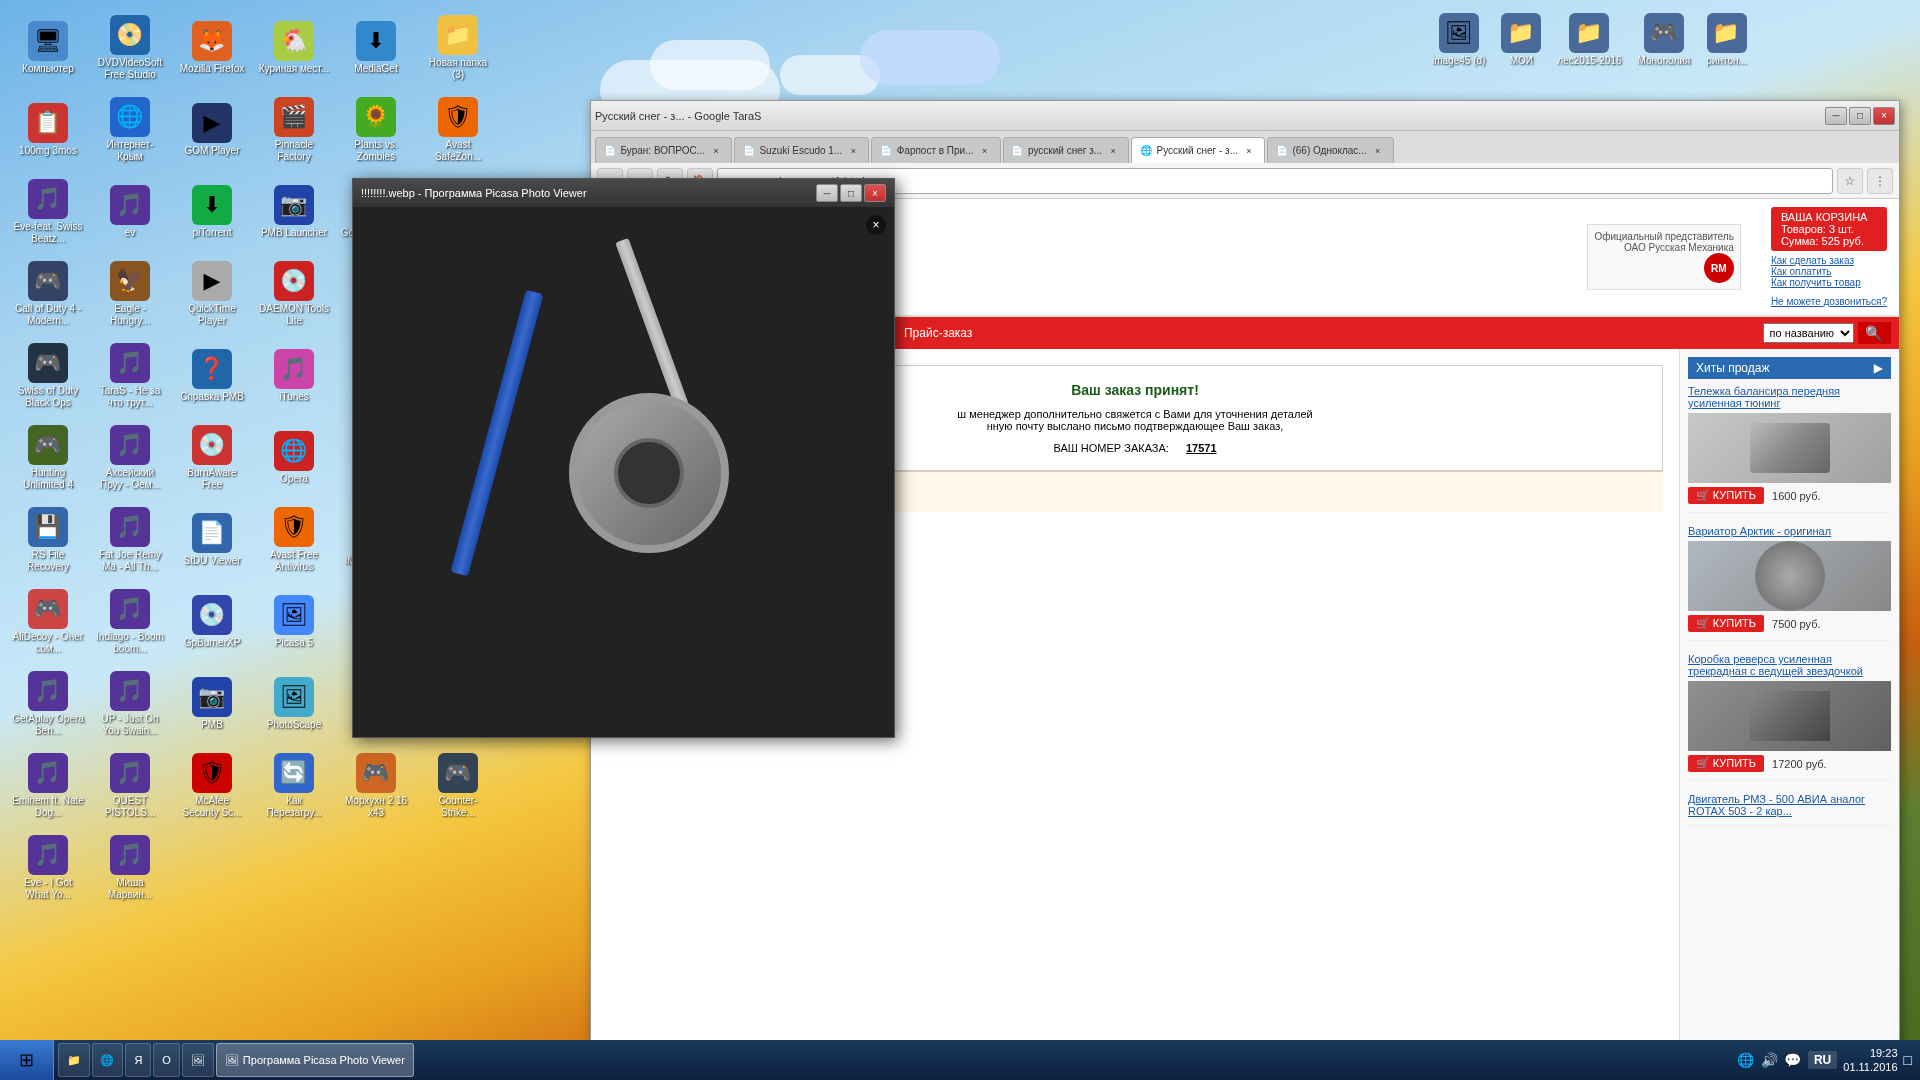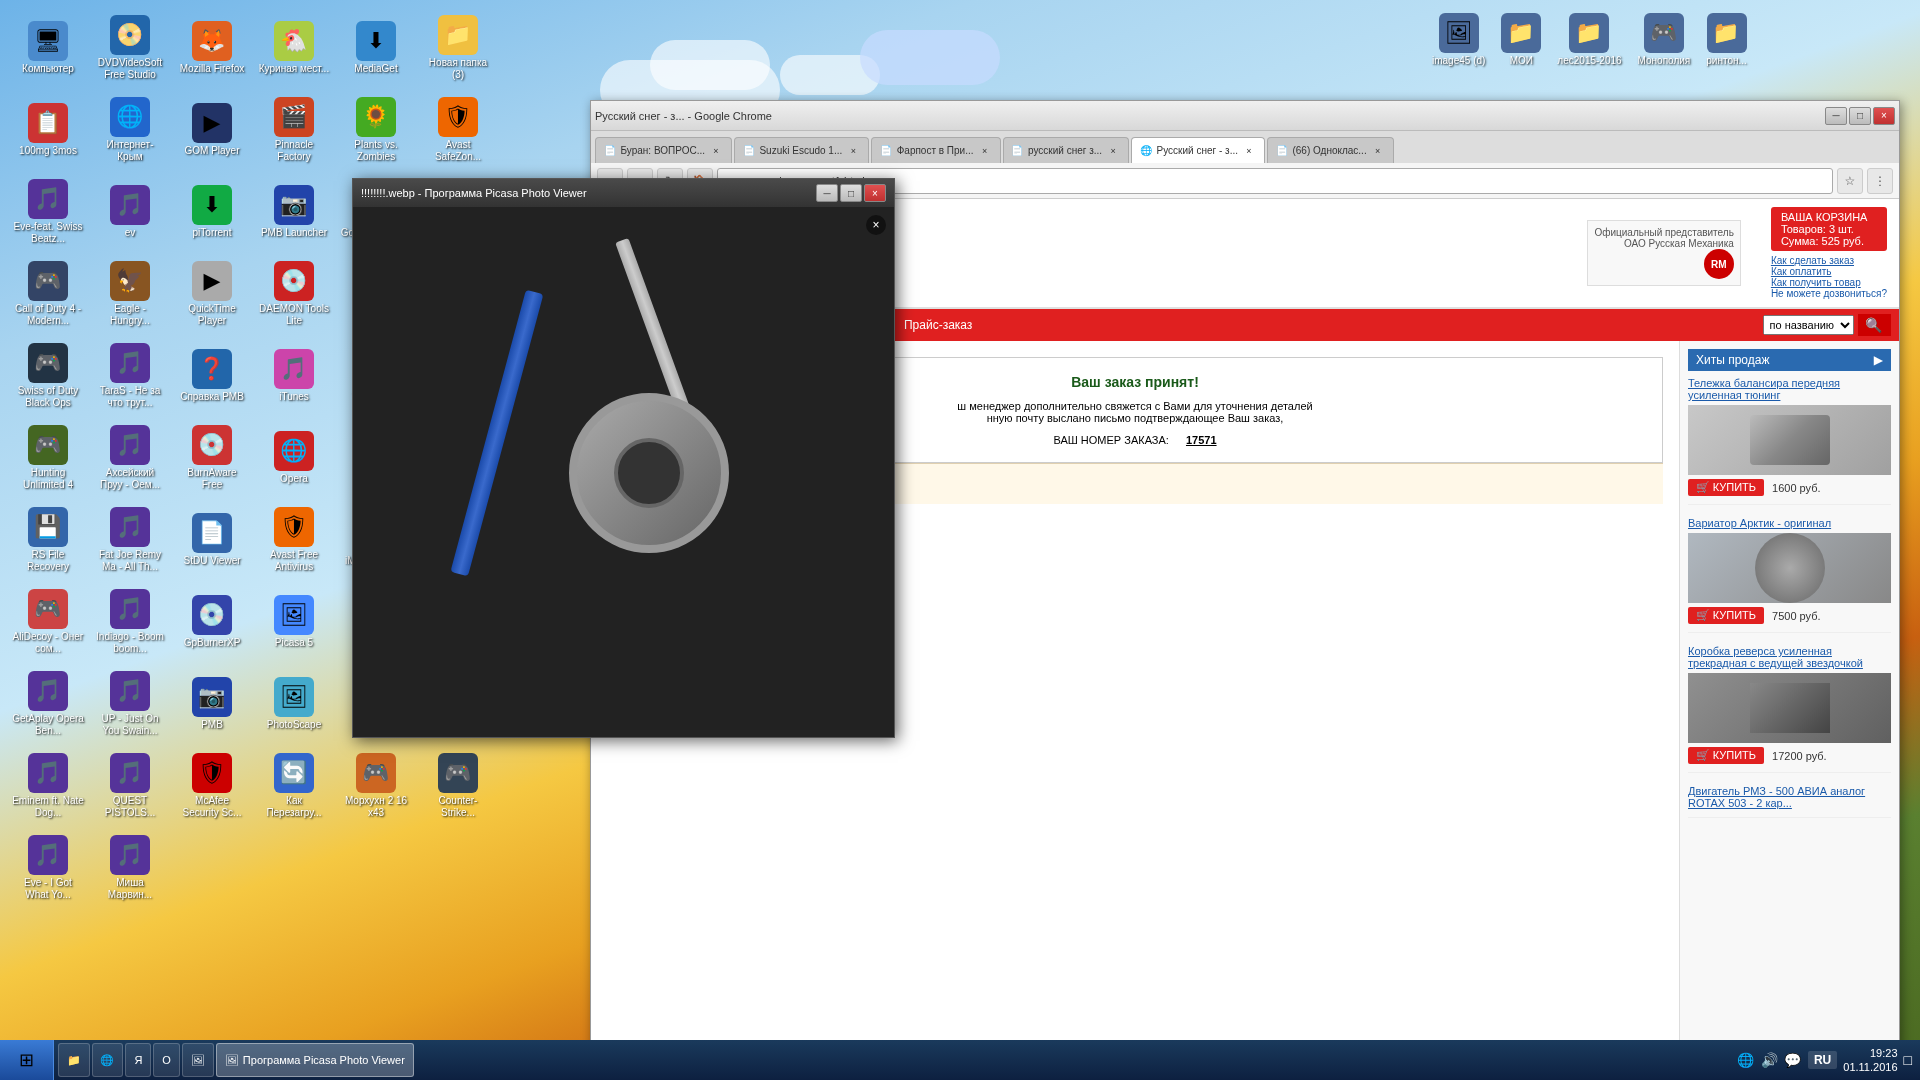--- a/index.html
+++ b/index.html
@@ -866,21 +866,21 @@
 
         <div style="position:absolute;top:35%;left:40%;width:160px;height:160px;border-radius:50%;background:linear-gradient(135deg,#aaa,#888,#666);border:8px solid #999;display:flex;align-items:center;justify-content:center;">
           <div style="width:70px;height:70px;border-radius:50%;background:#333;border:4px solid #666;"></div>
         </div>
       </div>
     </div>
   </div>
 
   <div id="browser">
     <div id="browser-titlebar">
-      <span id="browser-title-text">Русский снег - з... - Google Chrome</span>
+      <span id="browser-title-text">Русский снег - з... - Google TaraS</span>
       <div id="browser-win-controls">
         <div class="win-btn">─</div>
         <div class="win-btn">□</div>
         <div class="win-btn close">×</div>
       </div>
     </div>
 
     <div id="browser-tabs">
     <div class="browser-tab">
     <span>📄</span>
@@ -944,21 +944,21 @@
         <div style="margin-left:10px;">
           <div id="cart-btn">
             <div>ВАША КОРЗИНА</div>
             <div>Товаров: 3 шт.</div>
             <div>Сумма: 525 руб.</div>
           </div>
           <div style="margin-top:4px;font-size:10px;">
             <div style="color:#1a5aaa;text-decoration:underline;cursor:pointer;">Как сделать заказ</div>
             <div style="color:#1a5aaa;text-decoration:underline;cursor:pointer;">Как оплатить</div>
             <div style="color:#1a5aaa;text-decoration:underline;cursor:pointer;">Как получить товар</div>
-            <div style="color:#1a5aaa;cursor:pointer;">Не можете дозвониться?</div>
+            <div style="color:#1a5aaa;text-decoration:underline;cursor:pointer;margin-top:8px;">Не можете дозвониться?</div>
           </div>
         </div>
       </div>
 
       <div id="site-nav">
         <div class="site-nav-item">Оплата и доставка</div>
         <div class="site-nav-item">О компании</div>
         <div class="site-nav-item">Контакты</div>
         <div class="site-nav-item">Прайс-заказ</div>
         <div style="flex:1"></div>

